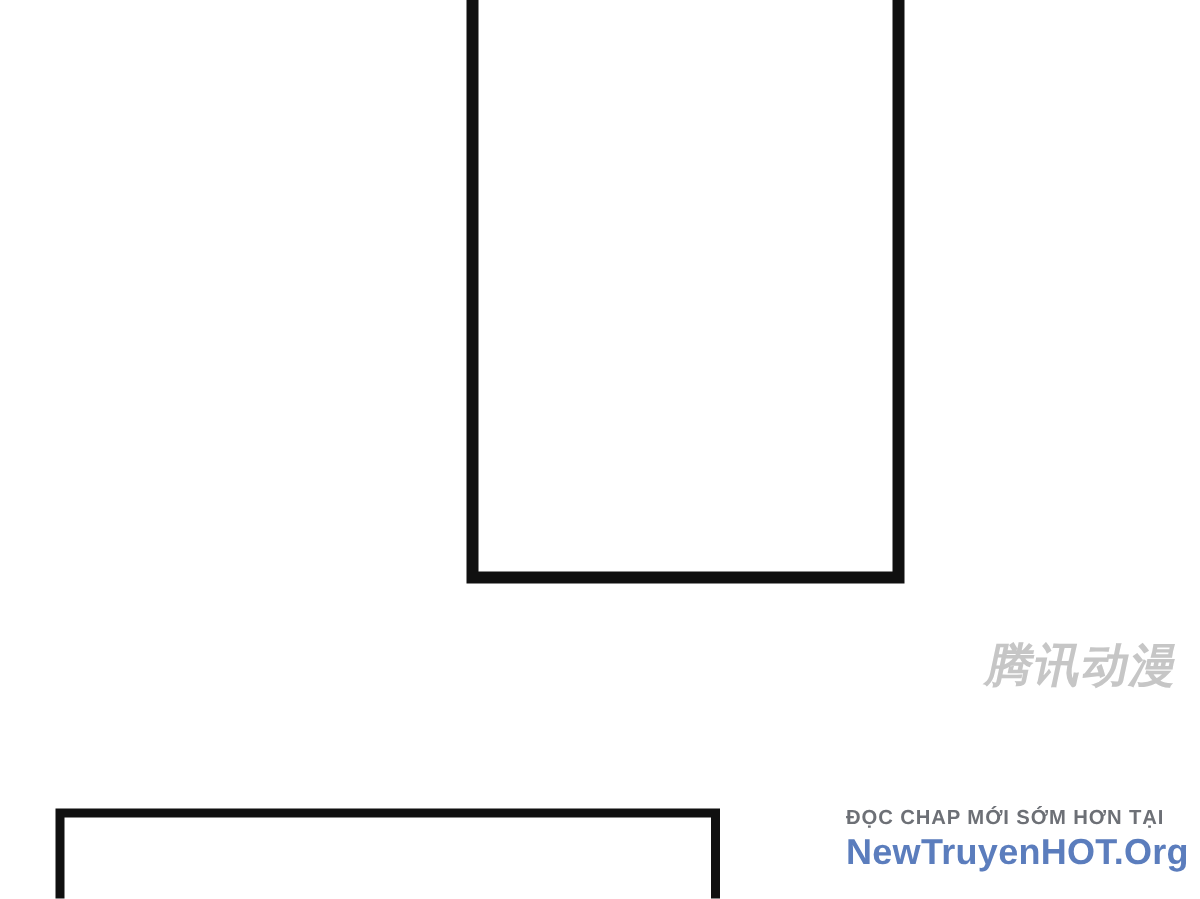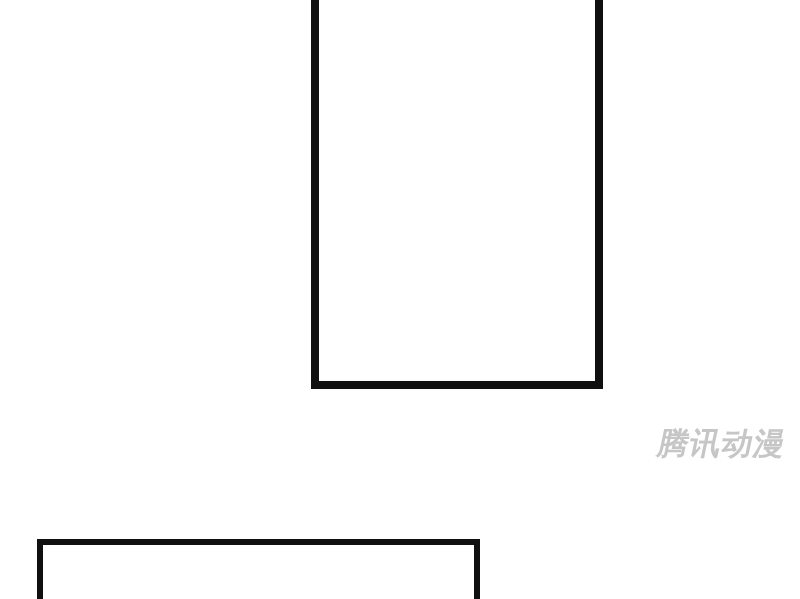--- a/index.html
+++ b/index.html
@@ -77,14 +77,18 @@
 <body>
 
 <div class="comic-page" style="background: rgb(255, 255, 255);">
 
   <div class="panel panel-top" style="border-color: rgb(16, 16, 16);"></div>
 
   <div class="watermark" style="color: rgb(198, 198, 198);">腾讯动漫</div>
 
   <div class="panel panel-bottom" style="border-color: rgb(16, 16, 16);"></div>
 
+  <div class="footer-credit">
+    <div class="footer-tagline" style="color: rgb(109, 112, 118);">ĐỌC CHAP MỚI SỚM HƠN TẠI</div>
+    <div class="footer-site" style="color: rgb(91, 125, 189);">NewTruyenHOT.Org</div>
+  </div>
 
 </div>
 
 </body></html>

